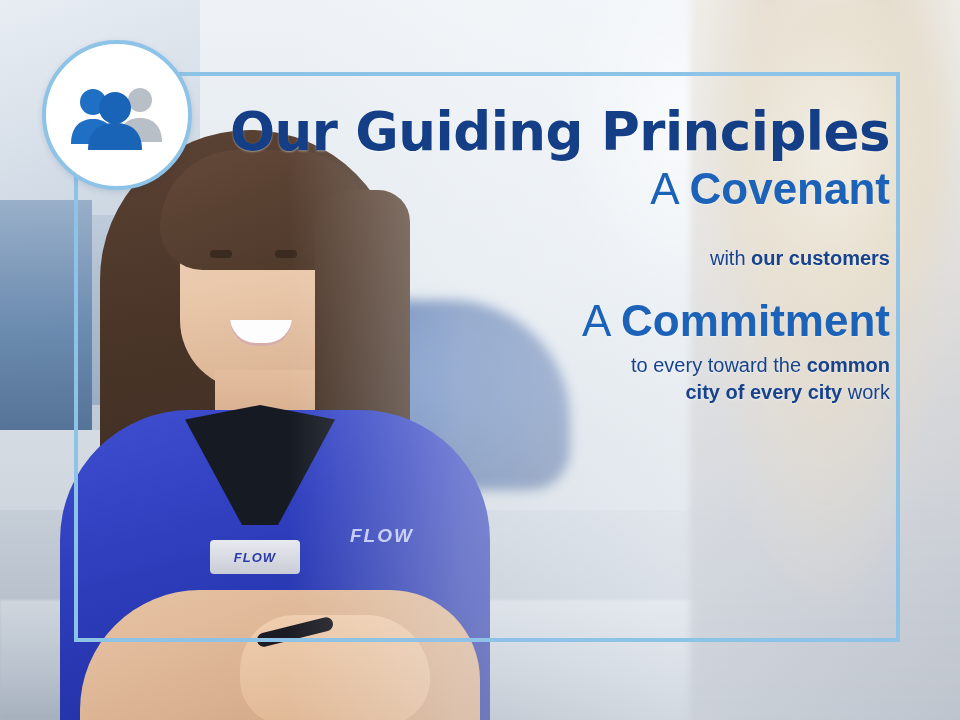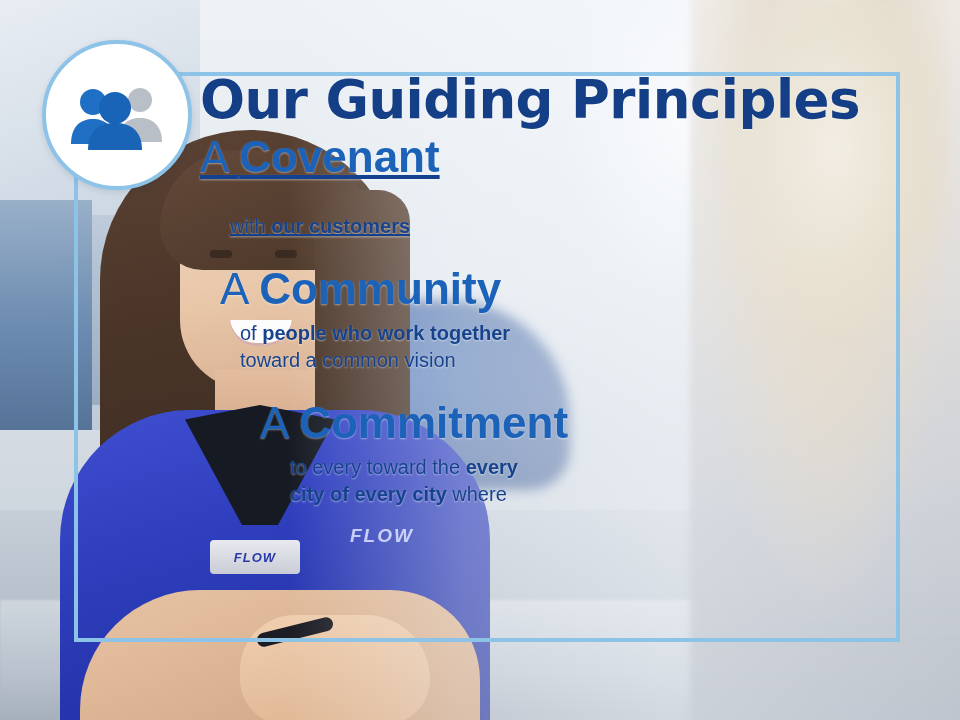--- a/index.html
+++ b/index.html
@@ -176,23 +176,23 @@
     background:#ffffff;
     border:4px solid #8ec3e8;
     display:flex; align-items:center; justify-content:center;
     box-shadow:0 2px 6px rgba(0,40,80,.12);
   }
   .icon-badge svg { display:block; }
 
   
   .content {
     position:absolute;
-    left:200px; top:72px;
+    left:200px; top:104px;
     width:690px;
-    text-align:left;
+    text-align:right;
     color:#13418f;
   }
   .title {
     font-family:"DejaVu Sans", sans-serif;
     font-weight:bold;
     font-size:53px;
     line-height:1.05;
     color:#143e86;
     letter-spacing:-0.5px;
     text-shadow:0 1px 2px rgba(255,255,255,.45);
@@ -211,21 +211,21 @@
   .p-sub {
     margin-top:8px;
     font-size:20px;
     line-height:1.35;
     color:#17438d;
     font-weight:400;
     text-shadow:0 1px 2px rgba(255,255,255,.5);
   }
   .p-sub b { font-weight:bold; }
 
-  .p1 { margin-top:6px;text-decoration:underline; }
+  .p1 { margin-top:6px; }
   .p1 .p-sub { padding-left:30px;margin-top:33px; }
   .p2 { margin-top:26px; }
   .p2 .p-head { padding-left:20px; }
   .p2 .p-sub { padding-left:40px; }
   .p3 { margin-top:26px; }
   .p3 .p-head { padding-left:60px; }
   .p3 .p-sub { padding-left:90px; }
 </style>
 </head>
 <body>
@@ -289,34 +289,25 @@
 
     <div class="principle p1">
       <div class="p-head">
         <span>A </span><b>Covenant</b>
       </div>
       <div class="p-sub">
         <span>with </span><b>our customers</b>
       </div>
     </div>
 
-    <div class="principle p2">
-      <div class="p-head">
-        <span>A </span><b>Community</b>
-      </div>
-      <div class="p-sub">
-        <span>of </span><b>people who work together</b><br>
-        <span>toward a common vision</span>
-      </div>
-    </div>
 
     <div class="principle p3">
       <div class="p-head">
         <span>A </span><b>Commitment</b>
       </div>
       <div class="p-sub">
-        <span>to every toward the </span><b>every</b><br>
-        <b>city of every city</b><span> where</span><br>
+        <span>to every toward the </span><b>common</b><br>
+        <b>city of every city</b><span> work</span><br>
       </div>
     </div>
 
   </div>
 </div>
 
 </body></html>

